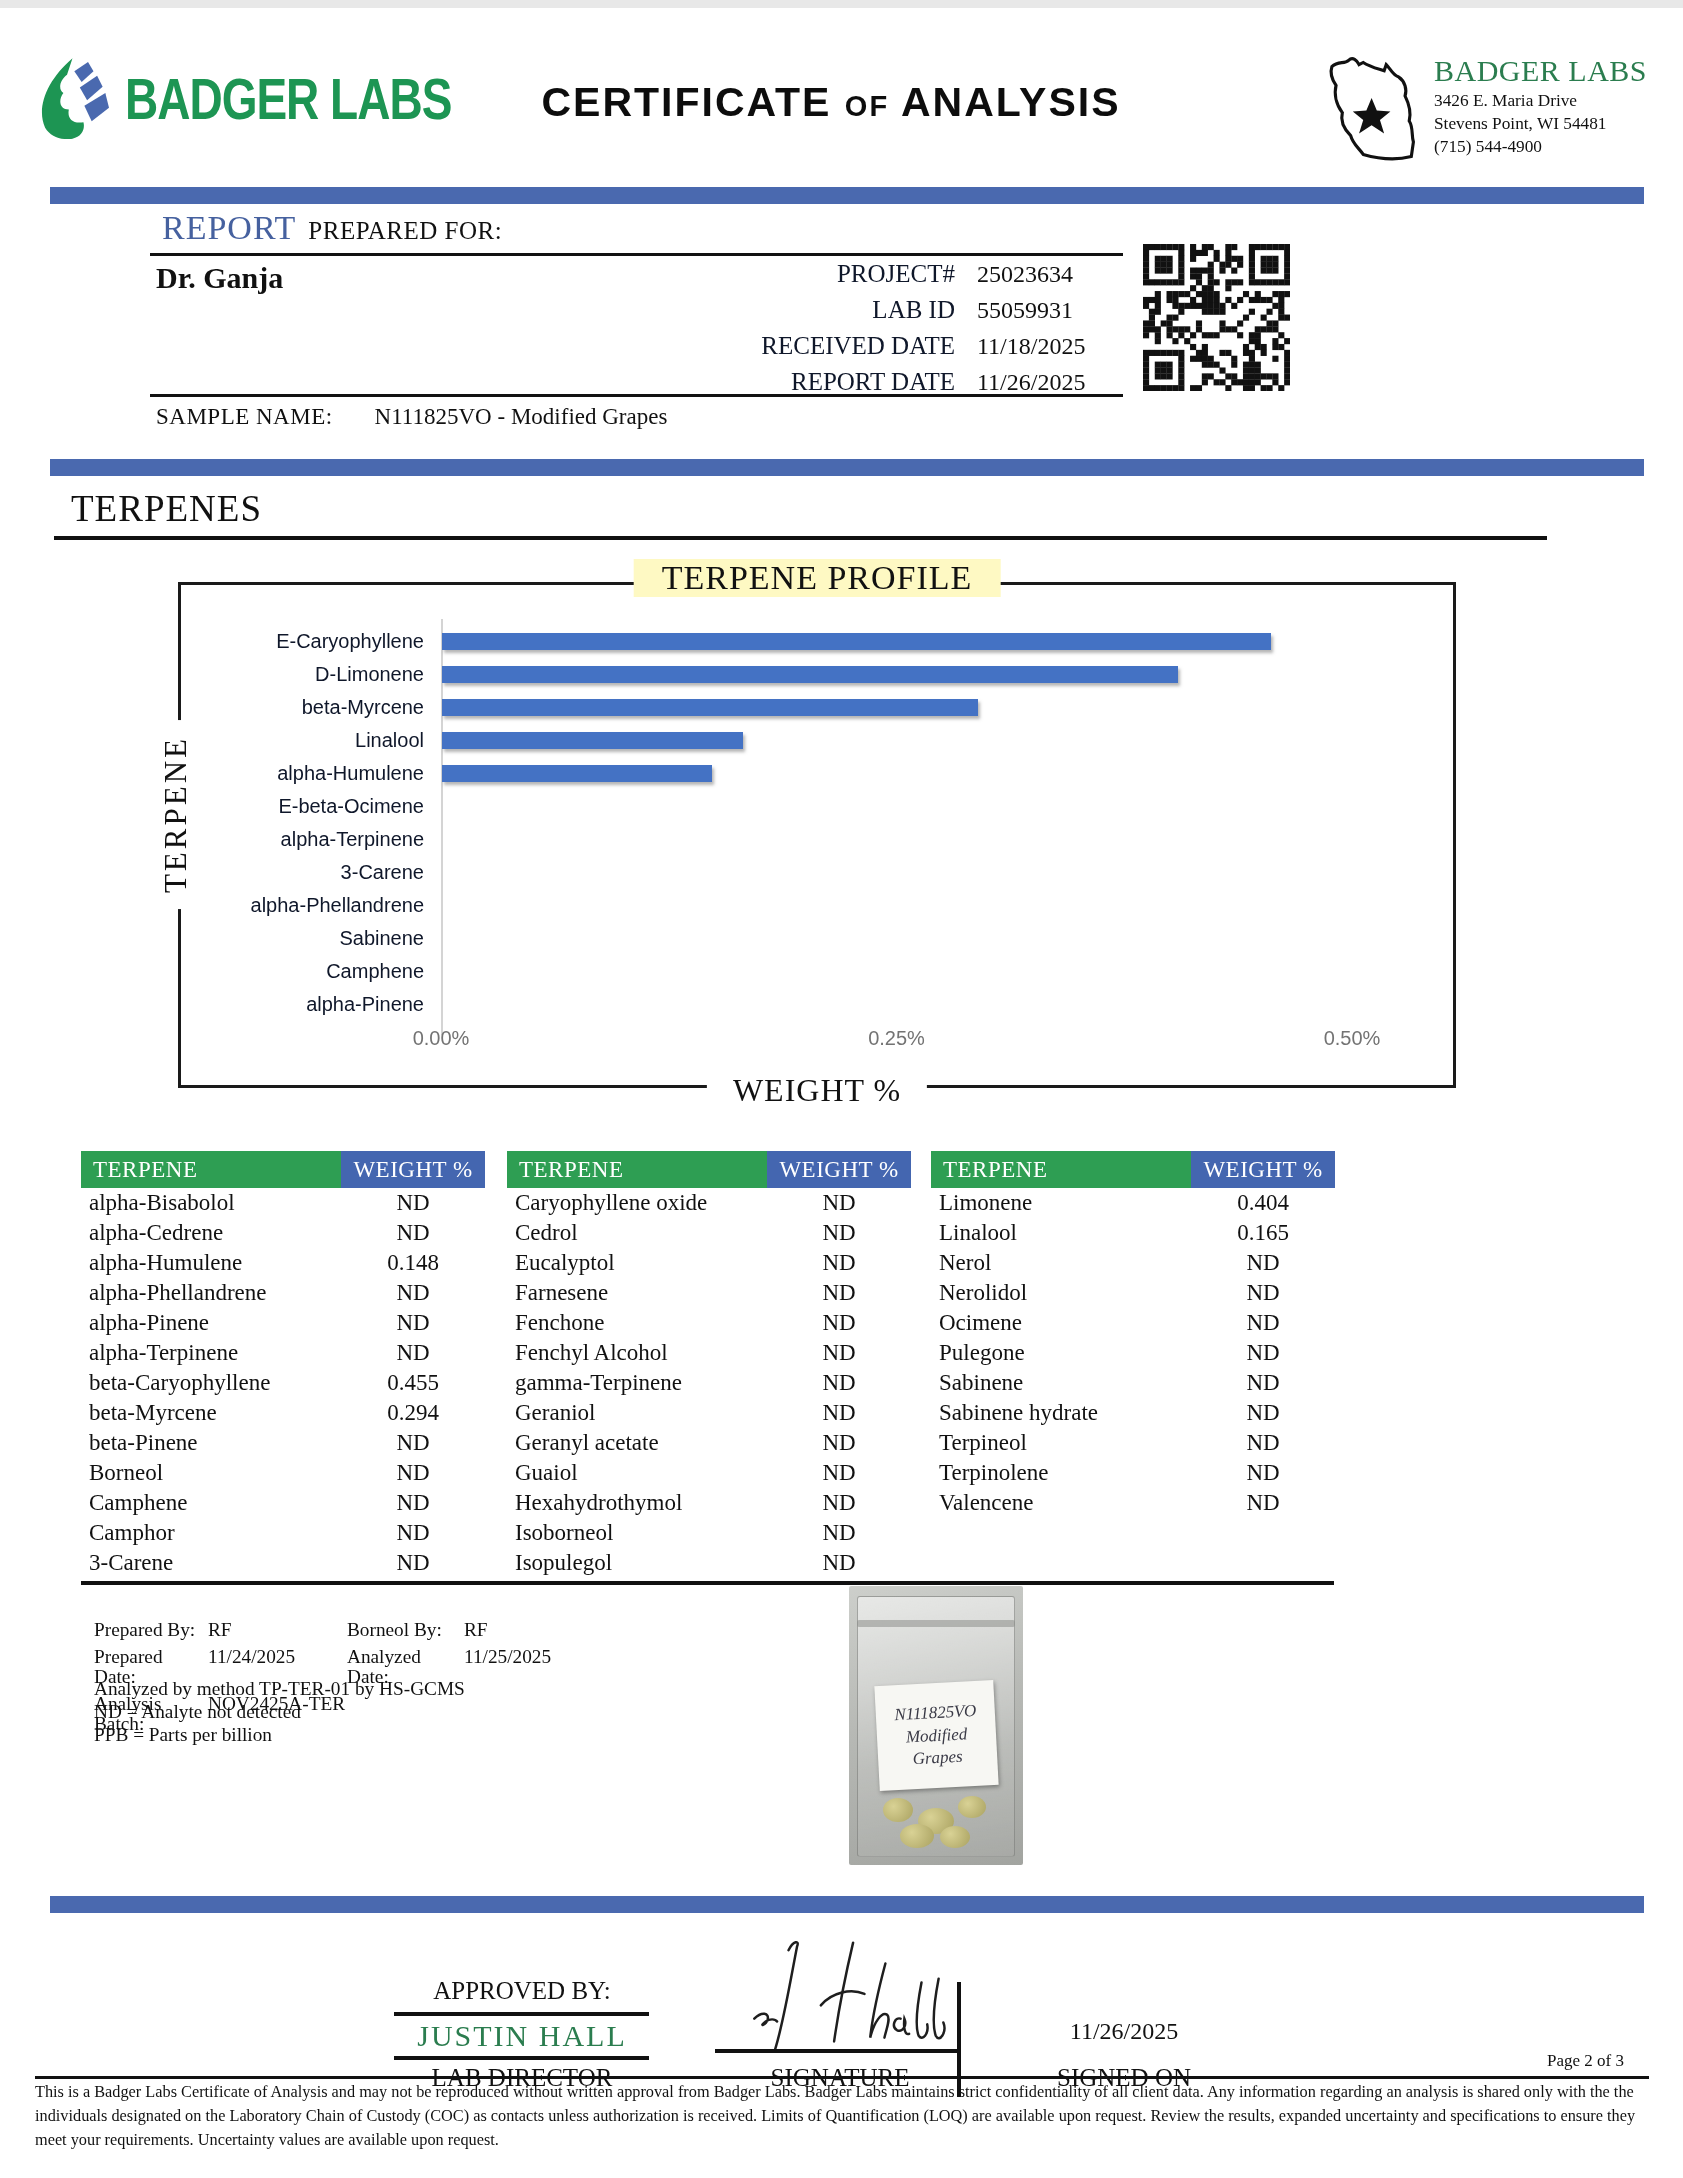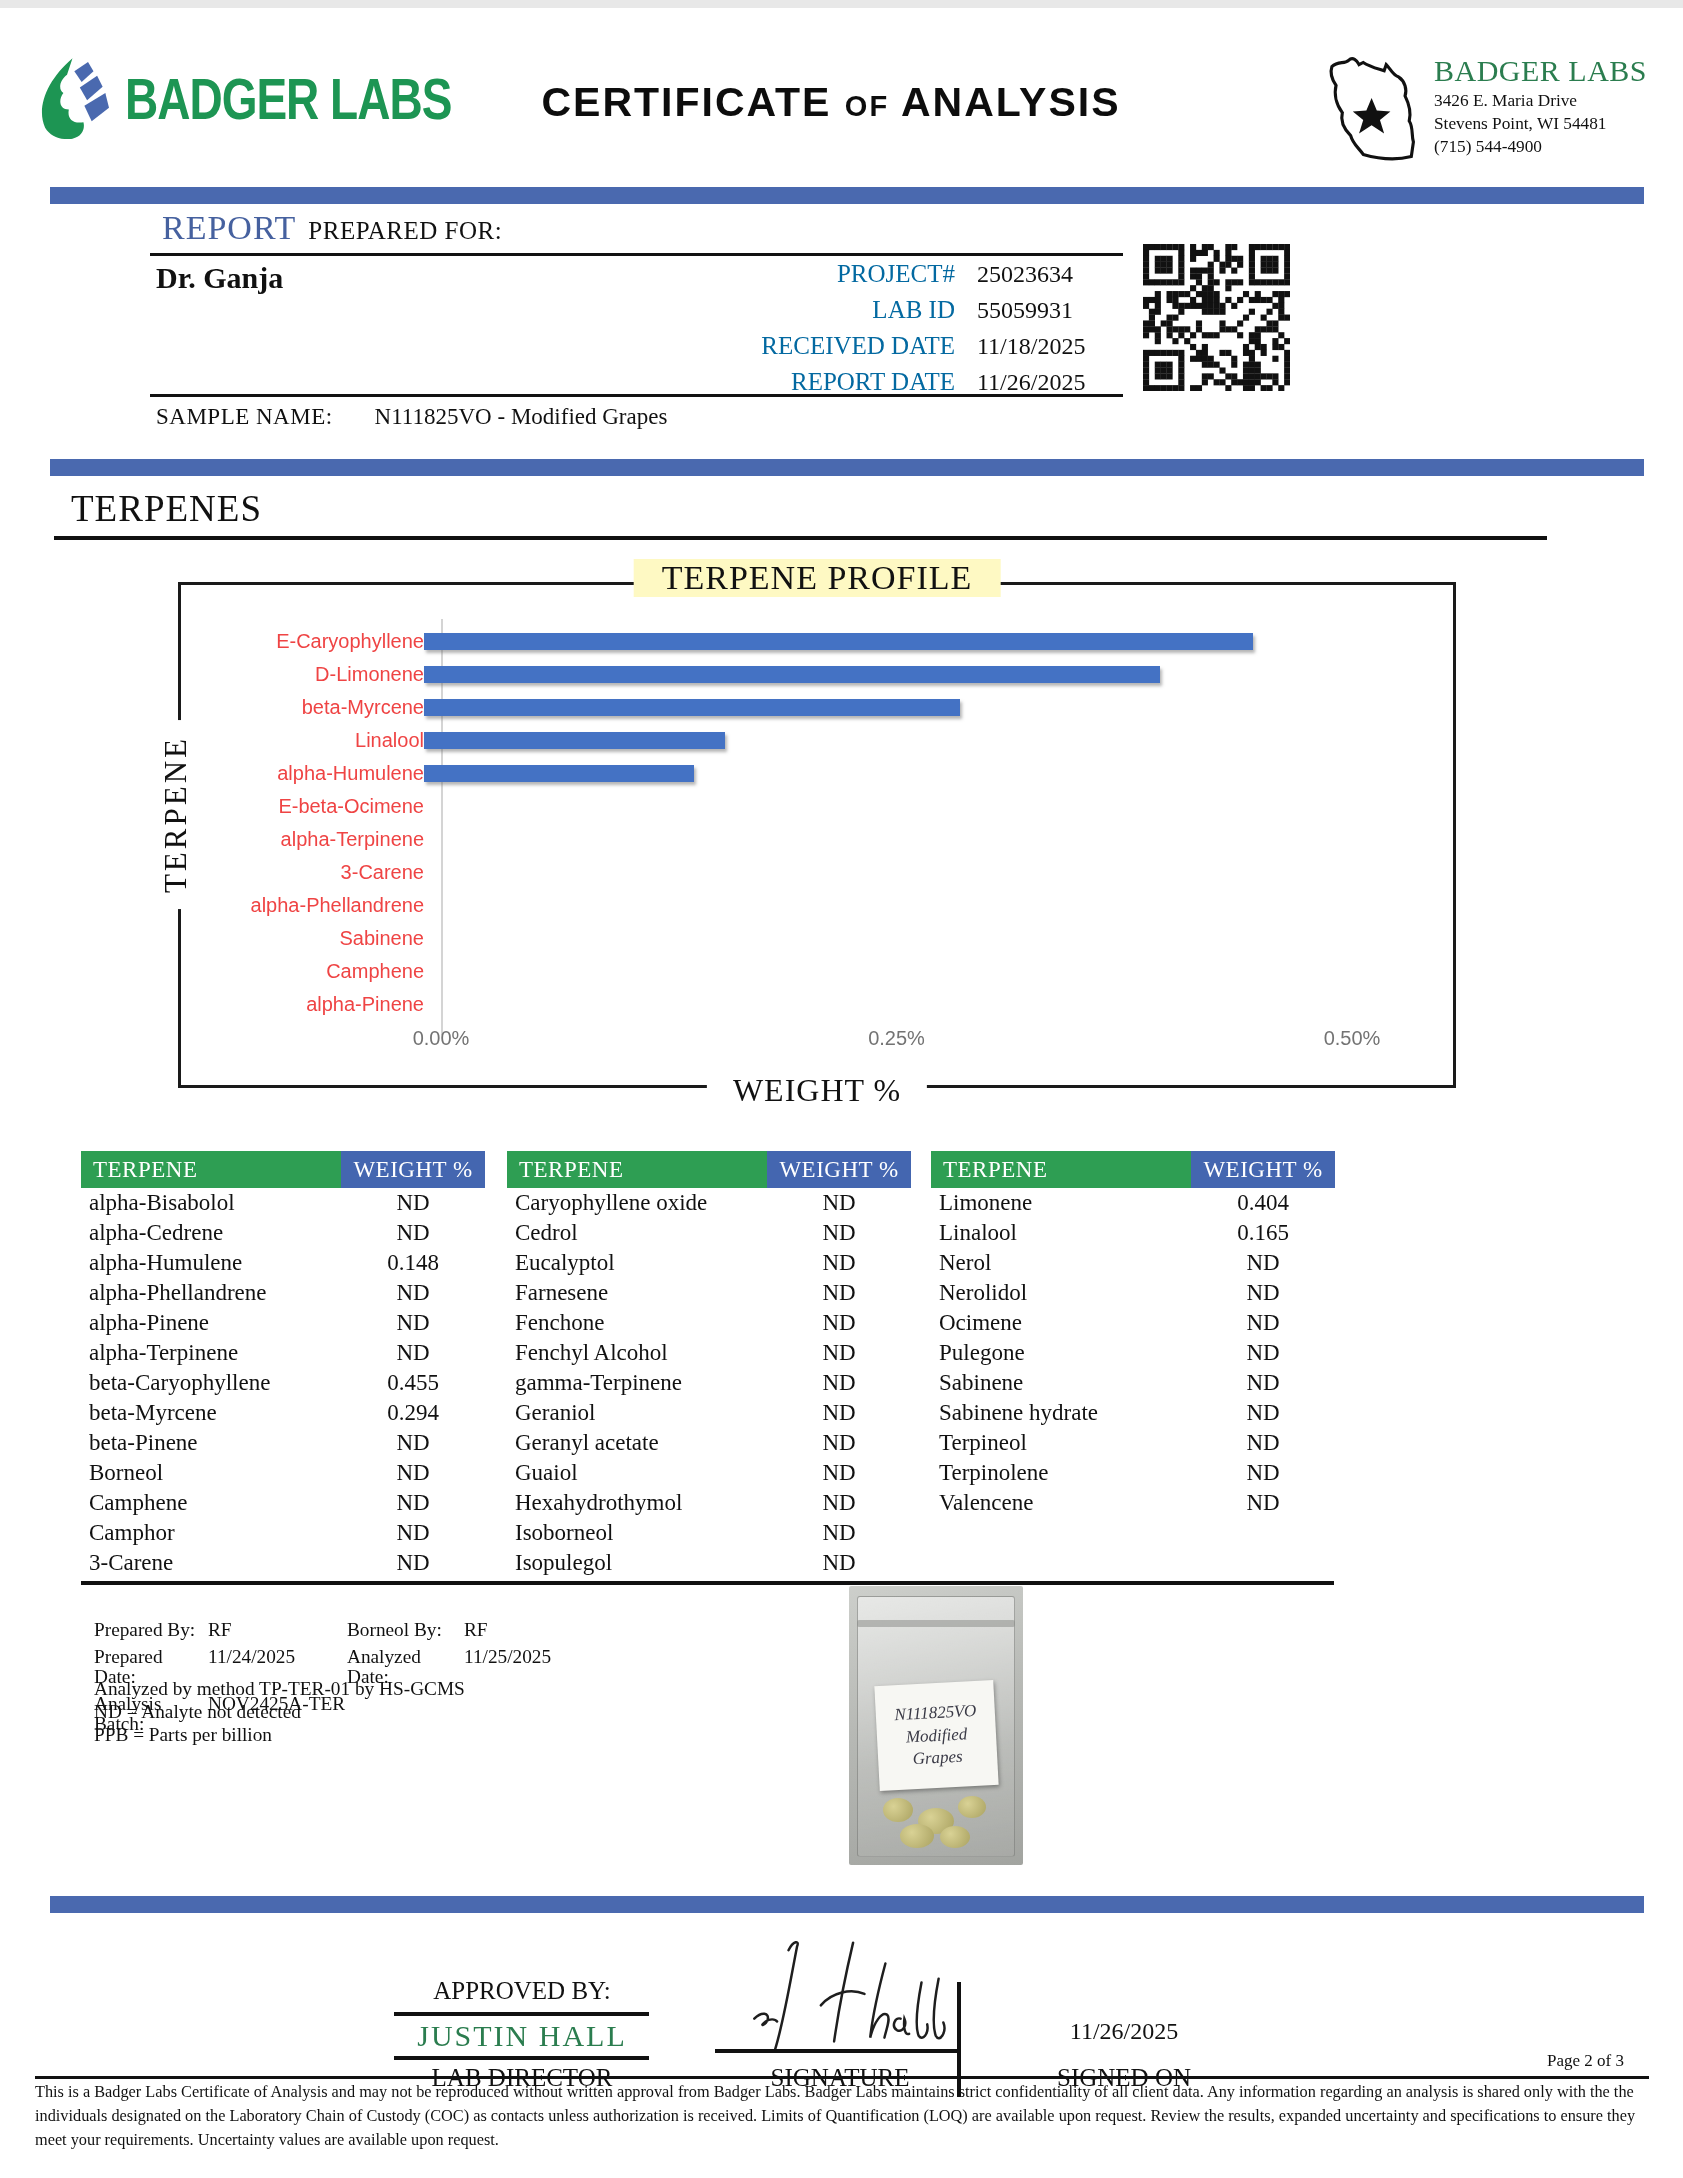--- a/index.html
+++ b/index.html
@@ -23,21 +23,21 @@
 
   
   .report-title{position:absolute;left:162px;top:201px;}
   .report-word{font-size:34px;color:#46619f;letter-spacing:1px;}
   .prepfor{font-size:25px;color:#111;margin-left:12px;letter-spacing:0.5px;}
   .rule{position:absolute;background:#111;}
   .rule1{left:150px;top:245px;width:973px;height:3px;}
   .client{position:absolute;left:156px;top:253px;font-size:30px;font-weight:700;}
   .fields{position:absolute;left:594px;top:248px;}
   .frow{display:flex;height:36px;align-items:center;}
-  .flabel{width:361px;text-align:right;color:#0369a1;font-size:25px;}
+  .flabel{width:361px;text-align:right;color:#0f172a;font-size:25px;}
   .fvalue{padding-left:22px;font-size:24px;}
   .qr{position:absolute;left:1143px;top:236px;width:147px;height:147px;background:#fff;}
   .rule2{left:150px;top:386px;width:973px;height:3px;}
   .sample{position:absolute;left:156px;top:396px;font-size:23px;letter-spacing:0.5px;}
   .sample .val{margin-left:42px;letter-spacing:0;}
 
   
   .sec-title{position:absolute;left:71px;top:479px;font-size:37px;letter-spacing:1px;}
   .sec-rule{left:54px;top:528px;width:1493px;height:3.5px;}
 
@@ -45,22 +45,22 @@
   .chartbox{position:absolute;left:178px;top:574px;width:1272px;height:500px;border:3px solid #1a1a1a;}
   .chart-title{position:absolute;top:-26px;left:50%;transform:translateX(-50%);background:#fef9c3;
                padding:0 28px;font-size:34px;letter-spacing:1px;white-space:nowrap;}
   .xlab{position:absolute;bottom:-24px;left:50%;transform:translateX(-50%);background:#fff;
         padding:0 26px;font-size:32px;letter-spacing:1px;white-space:nowrap;}
   .ylab{position:absolute;left:-23px;top:135px;background:#fff;writing-mode:vertical-rl;
         transform:rotate(180deg);font-size:31px;letter-spacing:3px;padding:16px 0;}
   .baseline{position:absolute;left:260px;top:34px;width:2px;height:416px;background:#d4d4d4;}
   .rows{position:absolute;left:0;top:40px;width:100%;}
   .crow{display:flex;align-items:center;height:33px;}
-  .clab{width:243px;min-width:243px;text-align:right;
-        font-family:"Liberation Sans",sans-serif;font-size:20px;color:#ef4444;}
+  .clab{width:243px;min-width:243px;text-align:right;padding-right:18px;
+        font-family:"Liberation Sans",sans-serif;font-size:20px;color:#0f172a;}
   .cbararea{position:relative;width:911px;height:100%;display:flex;align-items:center;}
   .bar{height:17px;background:#4472c4;box-shadow:2px 3px 3px rgba(110,110,110,.5);}
   .xticks{position:absolute;left:260px;top:442px;width:911px;height:30px;
           font-family:"Liberation Sans",sans-serif;font-size:20px;color:#737373;}
   .xtick{position:absolute;transform:translateX(-50%);white-space:nowrap;}
 
   
   .ttable{position:absolute;left:81px;top:1143px;display:grid;
           grid-template-columns:260px 144px 22px 260px 144px 20px 260px 144px;}
   .th{height:37px;line-height:37px;color:#fff;font-size:23px;letter-spacing:0.5px;}

